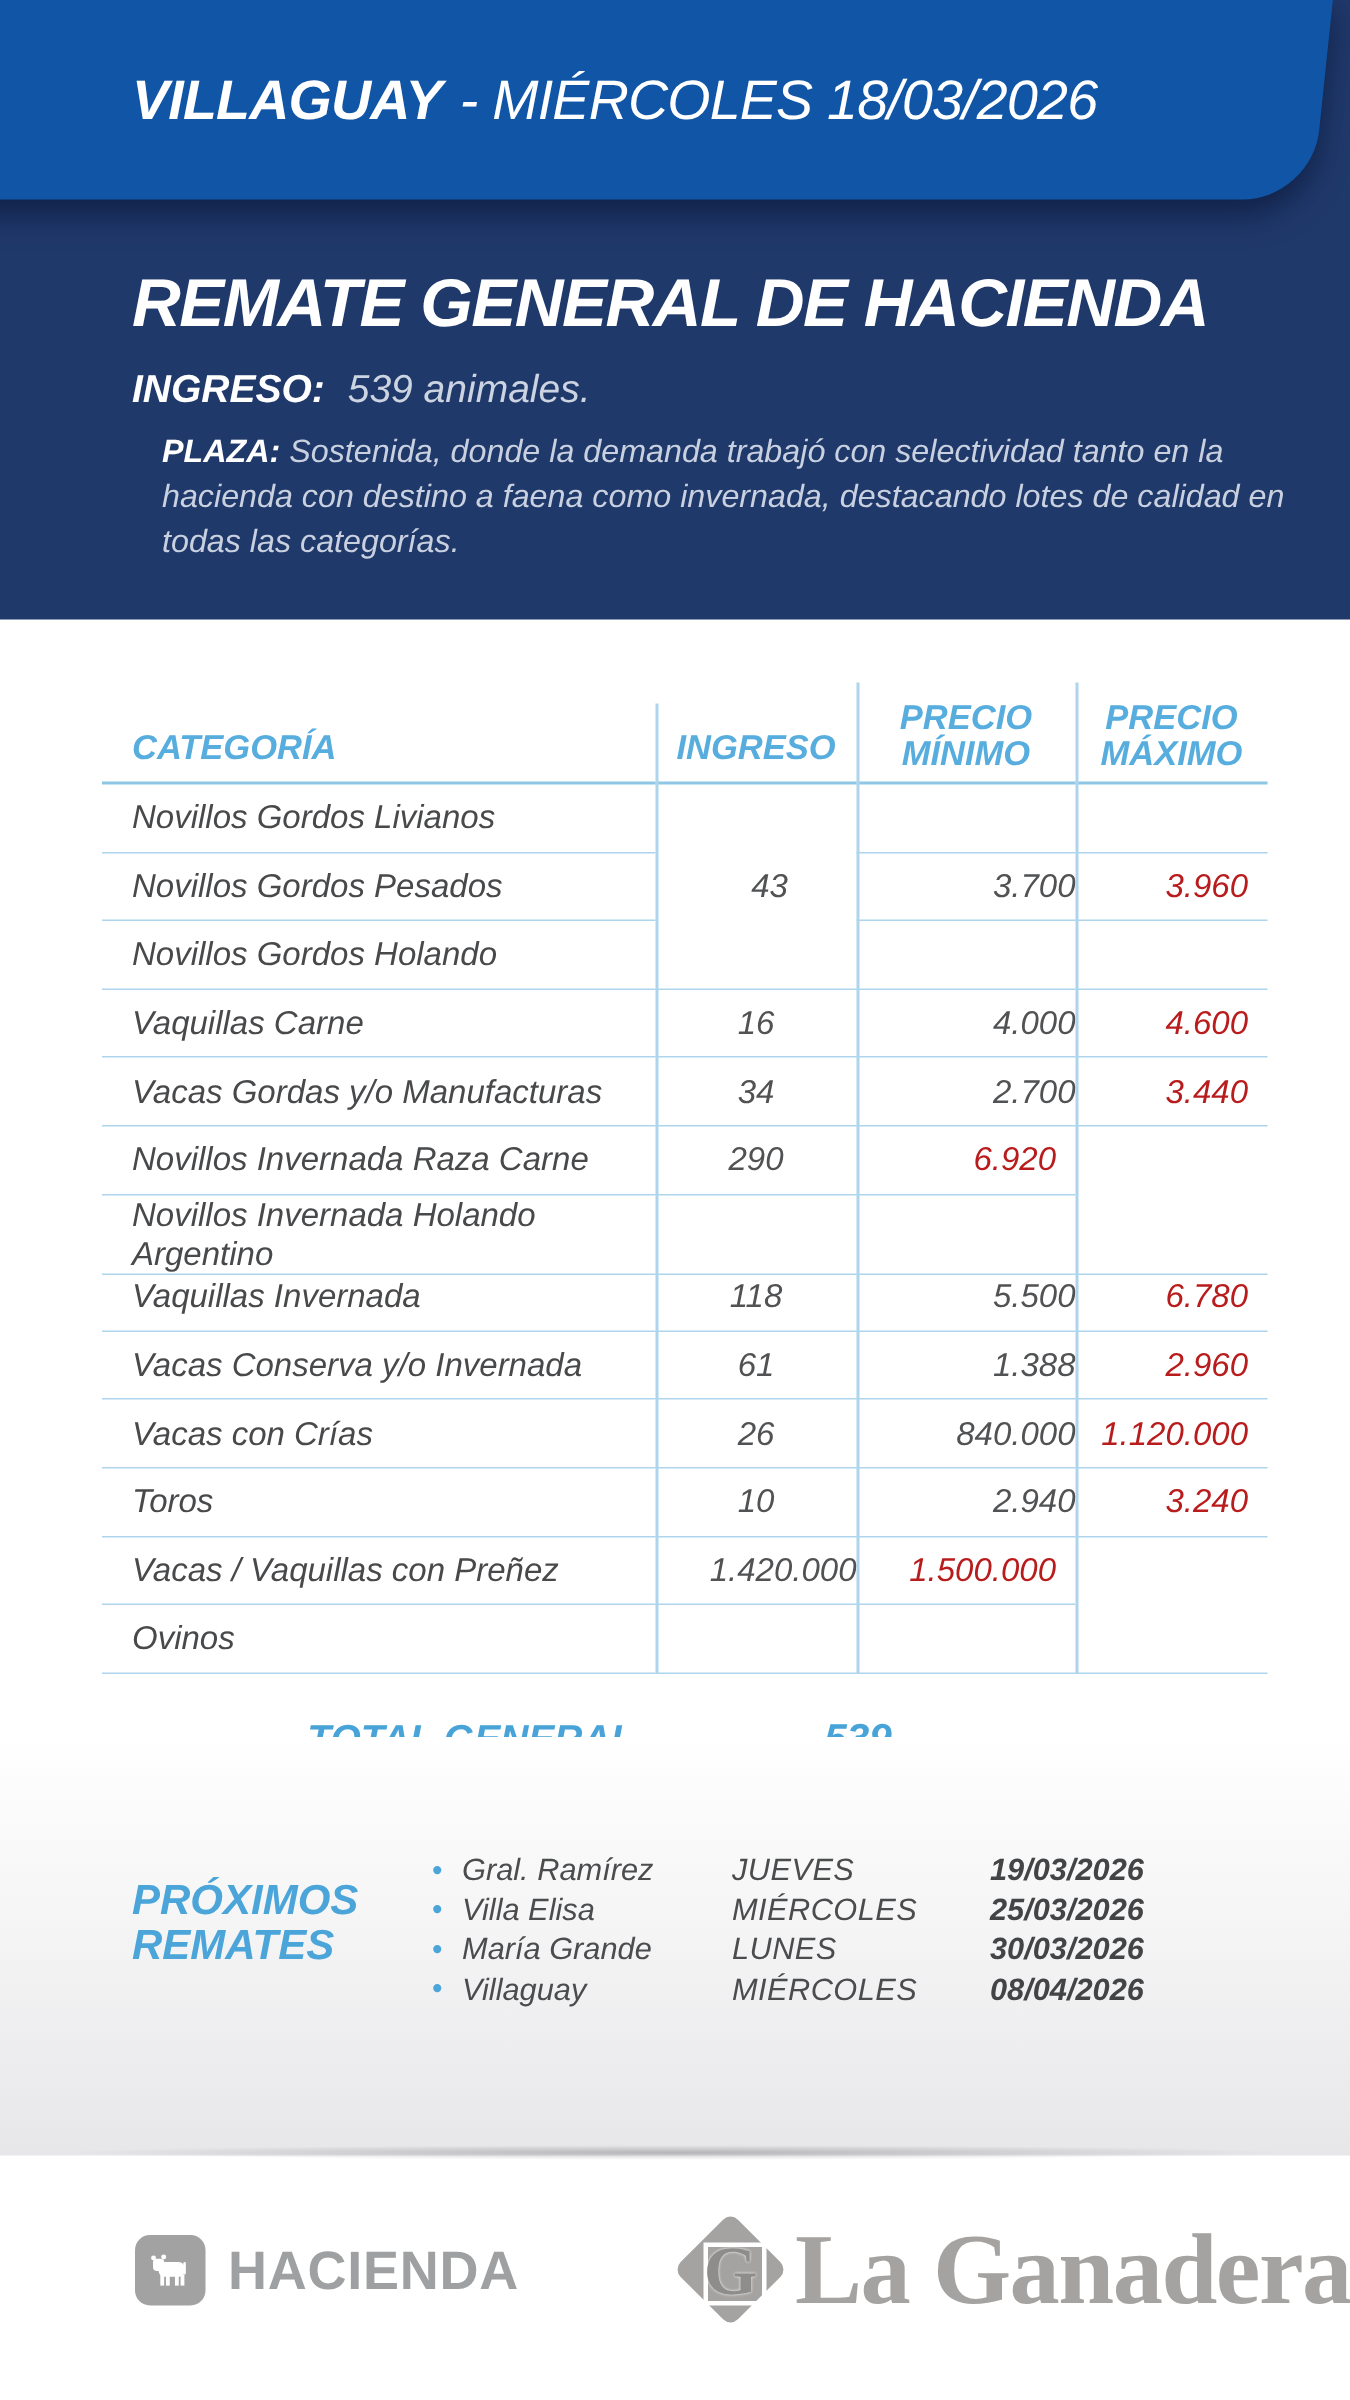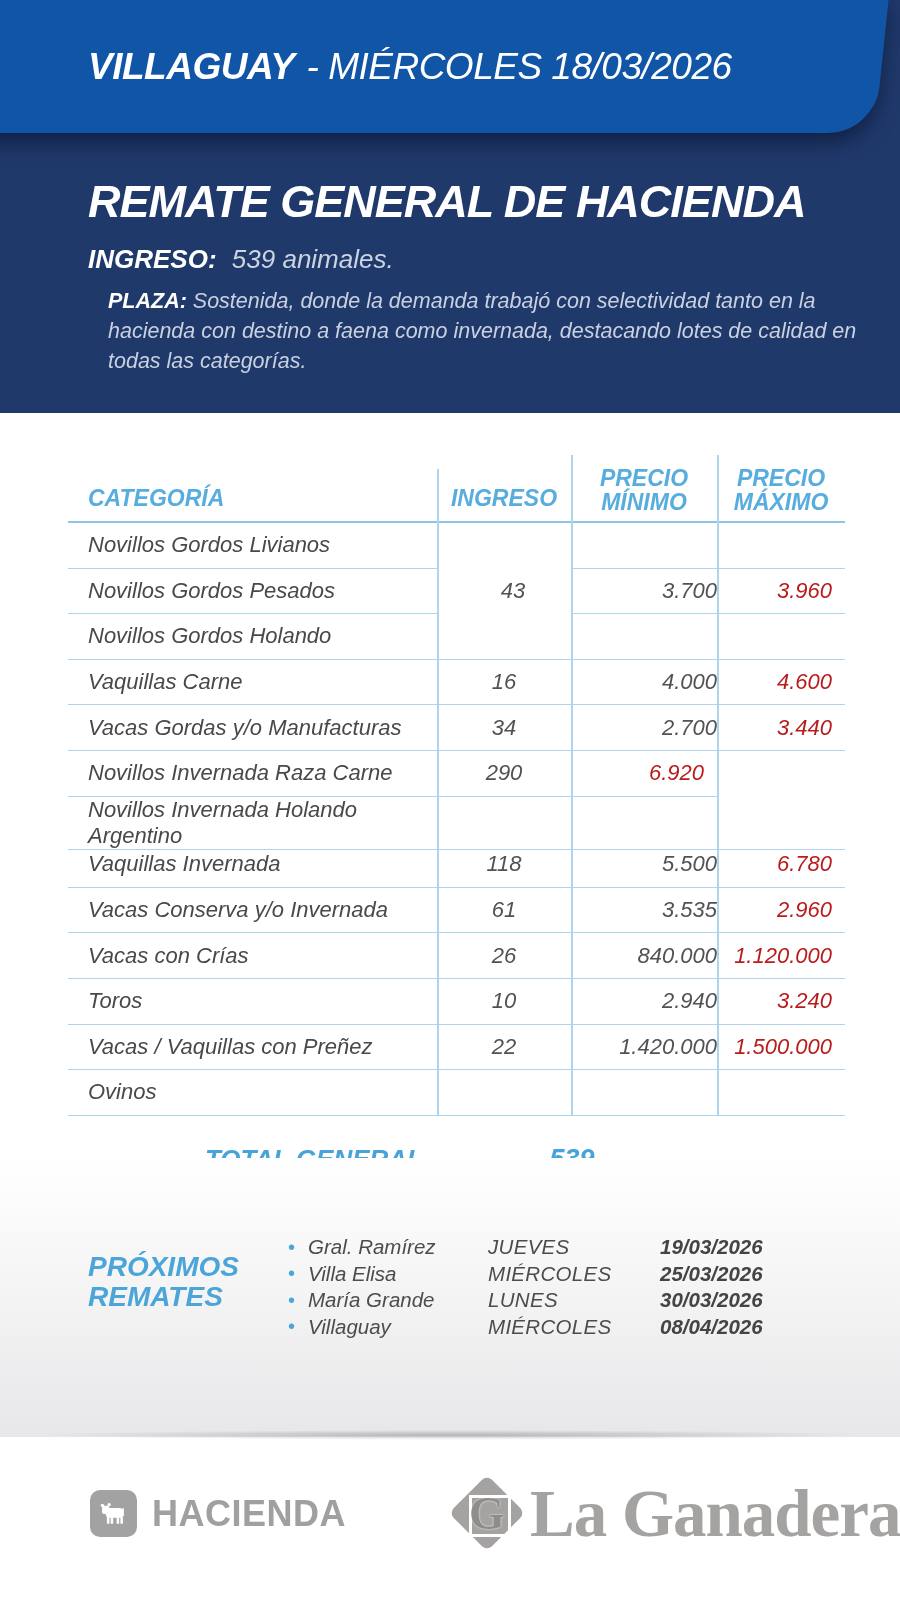--- a/index.html
+++ b/index.html
@@ -197,38 +197,37 @@
     </div>
     <div class="trow">
       <div class="td-cat">Vaquillas Invernada</div>
       <div class="td-ing">118</div>
       <div class="td-min">5.500</div>
       <div class="td-max">6.780</div>
     </div>
     <div class="trow">
       <div class="td-cat">Vacas Conserva y/o Invernada</div>
       <div class="td-ing">61</div>
-      <div class="td-min">3.535</div>
+      <div class="td-min">1.388</div>
       <div class="td-max">2.960</div>
     </div>
     <div class="trow">
       <div class="td-cat">Vacas con Crías</div>
       <div class="td-ing">26</div>
       <div class="td-min">840.000</div>
       <div class="td-max">1.120.000</div>
     </div>
     <div class="trow">
       <div class="td-cat">Toros</div>
       <div class="td-ing">10</div>
       <div class="td-min">2.940</div>
       <div class="td-max">3.240</div>
     </div>
     <div class="trow">
       <div class="td-cat">Vacas / Vaquillas con Preñez</div>
-      <div class="td-ing">22</div>
       <div class="td-min">1.420.000</div>
       <div class="td-max">1.500.000</div>
     </div>
     <div class="trow">
       <div class="td-cat">Ovinos</div>
       <div class="td-ing"></div>
       <div class="td-min"></div>
       <div class="td-max"></div>
     </div>
   </div>

